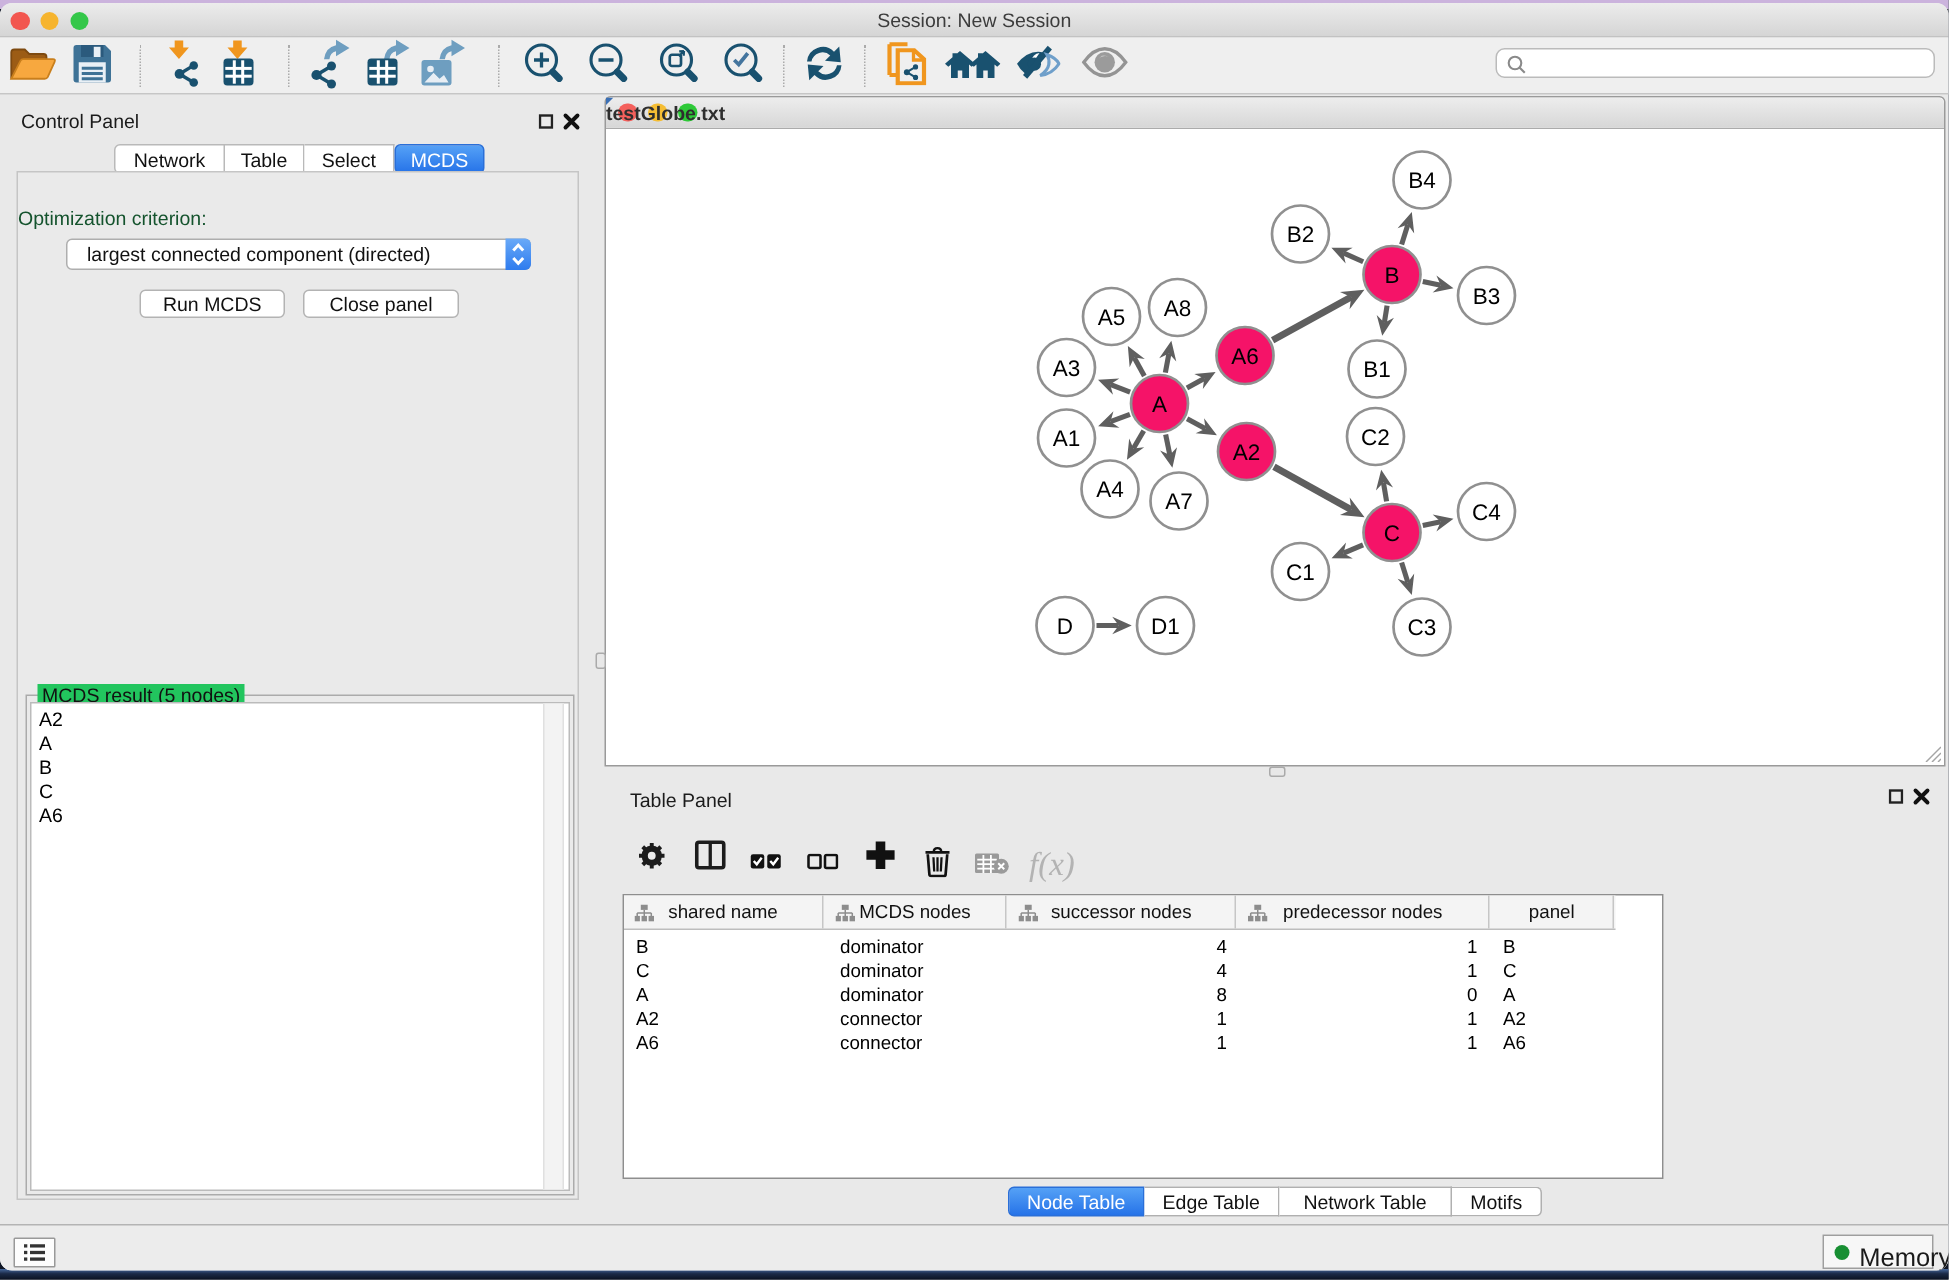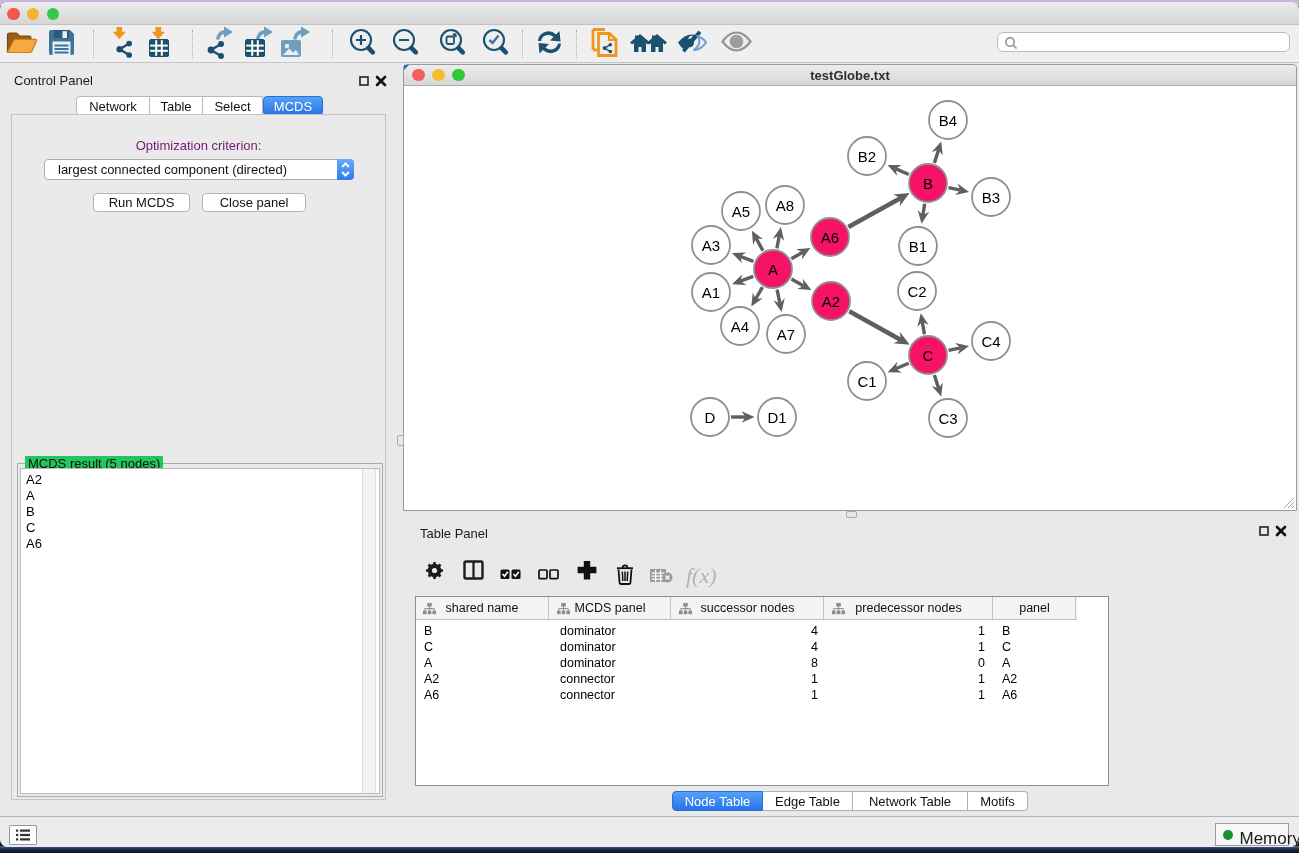--- a/index.html
+++ b/index.html
@@ -20,41 +20,42 @@
 #cppanel { position:absolute; left:11px; top:49px; width:375px; height:686px; background:#eaeaea; border:1px solid #c5c5c5; }
 #combo { position:absolute; left:32px; top:44px; width:310px; height:21px; background:#fff; border:1px solid #aeaeae; border-radius:4px; font-size:13px; color:#111; line-height:20px; padding-left:13px; }
 #combo .step { position:absolute; right:-1px; top:-1px; width:17px; height:21px; background:linear-gradient(#6aaaf8,#2e7bee); border-radius:0 4px 4px 0; }
 .btn { position:absolute; top:78px; height:19px; background:#fff; border:1px solid #b3b3b3; border-radius:4px; font-size:13px; color:#111; text-align:center; line-height:18px; }
 #grpbox { position:absolute; left:5px; top:348px; width:366px; height:334px; border:1px solid #ababab; }
 #grpbox .lbl { position:absolute; left:7px; top:-8px; background:#22c55e; padding:0 3px; font-size:13px; color:#111; }
 #grplist { position:absolute; left:2px; top:4px; width:360px; height:326px; background:#fff; border:1px solid #bbb; font-size:13px; color:#000; }
 #grplist .track { position:absolute; right:3px; top:0; width:14px; height:100%; background:#f3f3f3; border-left:1px solid #e0e0e0; border-right:1px solid #e0e0e0; }
 #netwin { position:absolute; left:403px; top:61.5px; width:894px; height:447px; background:#fff; border:1px solid #9a9a9a; border-radius:4px 4px 0 0; }
 #nettb { position:absolute; left:0; top:0; width:100%; height:21px; background:linear-gradient(#ededed,#d7d7d7); border-bottom:1px solid #ababab; border-radius:4px 4px 0 0; }
-#nettb .t { position:absolute; top:3.5px; width:100%; text-align:center; font-size:13px; font-weight:bold; color:#2e2e2e; }
+#nettb .t { position:absolute; top:3.5px; width:100%; font-size:13px; font-weight:bold; color:#2e2e2e; }
 #tp { position:absolute; left:403px; top:508px; width:896px; height:303px; }
 #tp .hdr { position:absolute; left:17px; top:16px; font-size:13px; color:#1b1b1b; }
 .tic { position:absolute; }
 #ttable { position:absolute; left:415px; top:594px; width:694px; height:190px; background:#fff; border:1px solid #8e8e8e; }
 #thead { position:absolute; left:0; top:0; width:661px; height:23px; background:#f4f4f4; border-bottom:1px solid #bdbdbd; }
 .th { position:absolute; top:0; height:22px; border-right:1px solid #c6c6c6; font-size:12.5px; color:#111; text-align:center; line-height:23px; }
 #tbody { position:absolute; left:0; top:23px; width:100%; height:166px; }
 .tcell { position:absolute; font-size:12.5px; color:#000; white-space:pre; }
 .btab { position:absolute; top:789px; height:20px; background:#fff; border:1px solid #b0b0b0; border-left:none; font-size:13px; color:#111; text-align:center; line-height:19px; }
 #statusbar { position:absolute; left:0; top:813.5px; width:100%; height:31.5px; background:#ececec; border-top:1px solid #b4b4b4; }
 #memory { position:absolute; right:10.5px; top:6.5px; width:74px; height:23px; background:#f7f7f7; border:1px solid #9e9e9e; font-size:17px; color:#1a1a1a; }
 .grip { position:absolute; background:#e8e8e8; border:1px solid #aaa; border-radius:2px; }
 </style></head><body>
 <div id="deskTop"></div>
 <div id="deskBot"></div>
 <div id="win">
   <div id="titlebar">
     <div class="tl" style="left:7px;background:#f2564f"></div>
     <div class="tl" style="left:26.7px;background:#f6b42e"></div>
     <div class="tl" style="left:46.5px;background:#34c749"></div>
+    <div class="t">Session: New Session</div>
   </div>
   <div id="toolbar">
     <svg class="ic" style="left:6px;top:4px" width="32" height="28" viewBox="0 0 32 28">
 <path d="M1.5 23.5 L1.5 6 Q1.5 4 3.5 4 L10.5 4 L13.5 7 L23 7 Q25 7 25 9 L25 11" fill="#9c5c15" stroke="#7e4a10" stroke-width="1.2"></path>
 <path d="M1.5 23.5 L7.6 11.6 Q8.2 10.4 9.6 10.4 L29.3 10.4 Q31.2 10.4 30.4 12.2 L25.8 22.4 Q25.2 23.5 23.8 23.5 Z" fill="#f7a83f" stroke="#c97f1c" stroke-width="1.2"></path>
       </svg>
 <svg class="ic" style="left:47px;top:3px" width="29" height="29" viewBox="0 0 29 29">
 <path d="M2 4 Q2 2 4 2 L23 2 L27 6 L27 25 Q27 27 25 27 L4 27 Q2 27 2 25 Z" fill="#3e7296"></path>
 <path d="M7 2 L22 2 L22 10 L7 10 Z" fill="#2b5a7d"></path>
         <rect x="15.5" y="3.2" width="4.5" height="6.8" fill="#e8eff5"></rect>
@@ -200,21 +201,21 @@
     <svg style="position:absolute;left:375px;top:10px" width="12" height="12" viewBox="0 0 12 12">
         <path d="M2 2 L10 10 M10 2 L2 10" stroke="#111" stroke-width="2.6" stroke-linecap="round"></path>
       </svg>
     <div class="tabrow">
       <div class="tab" style="left:76px;width:74px;border-left:1px solid #b9b9b9;border-radius:4px 0 0 4px;top:31px">Network</div>
       <div class="tab" style="left:150px;width:53px;top:31px">Table</div>
       <div class="tab" style="left:203px;width:60px;top:31px">Select</div>
       <div class="tab tabsel rad4" style="left:263px;width:60px;top:31px">MCDS</div>
     </div>
     <div id="cppanel">
-      <div style="position:absolute;left:0;top:23px;width:100%;text-align:center;font-size:13px;color:#701a75">Optimization criterion:</div>
+      <div style="position:absolute;left:0;top:23px;width:100%;text-align:left;font-size:13px;color:#14532d">Optimization criterion:</div>
       <div id="combo">largest connected component (directed)
         <div class="step"><svg width="17" height="21" viewBox="0 0 17 21">
               <path d="M5.2 8 L8.5 4.4 L11.8 8" fill="none" stroke="#fff" stroke-width="2"></path>
               <path d="M5.2 13 L8.5 16.6 L11.8 13" fill="none" stroke="#fff" stroke-width="2"></path>
             </svg></div>
       </div>
       <div class="btn" style="left:81px;width:97px">Run MCDS</div>
       <div class="btn" style="left:190px;width:104px">Close panel</div>
       <div id="grpbox">
         <div class="lbl">MCDS result (5 nodes)</div>
@@ -399,21 +400,21 @@
             <rect x="4.7" y="7.6" width="3.6" height="3.6"></rect>
             <rect x="9.4" y="7.6" width="3.6" height="3.6"></rect>
           </g>
 <g stroke="#8d8d8d" stroke-width="1">
             <line x1="6.5" y1="3.6" x2="6.5" y2="7.6"></line>
             <line x1="1.8" y1="5.6" x2="11.2" y2="5.6"></line>
             <line x1="1.8" y1="5.6" x2="1.8" y2="7.6"></line>
             <line x1="11.2" y1="5.6" x2="11.2" y2="7.6"></line>
           </g>
         </svg>
-<div class="th" style="left:134px;width:121px">MCDS panel</div>
+<div class="th" style="left:134px;width:121px">MCDS nodes</div>
 <svg style="position:absolute;left:141px;top:6px" width="13" height="12" viewBox="0 0 13 12">
 <g fill="#8d8d8d">
             <rect x="4.2" y="0" width="4.6" height="3.6"></rect>
             <rect x="0" y="7.6" width="3.6" height="3.6"></rect>
             <rect x="4.7" y="7.6" width="3.6" height="3.6"></rect>
             <rect x="9.4" y="7.6" width="3.6" height="3.6"></rect>
           </g>
 <g stroke="#8d8d8d" stroke-width="1">
             <line x1="6.5" y1="3.6" x2="6.5" y2="7.6"></line>
             <line x1="1.8" y1="5.6" x2="11.2" y2="5.6"></line>

